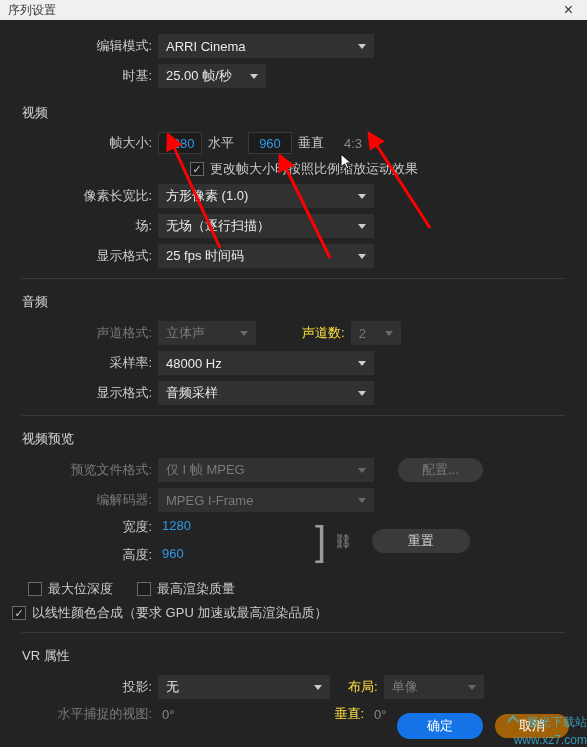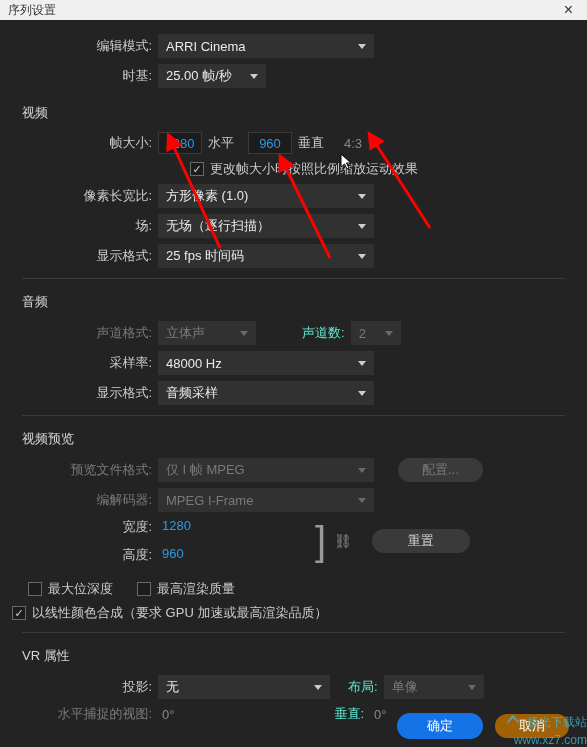--- a/index.html
+++ b/index.html
@@ -66,21 +66,21 @@
     min-width: 40px;
     justify-content: center;
   }
   .plain-val {
     color: #2e99e6;
     font-size: 13px;
     padding: 0 4px;
   }
   .plain-val.gray { color: #888; }
   .zh-lbl { color: #cccccc; font-size: 13px; padding: 0 6px; }
-  .zh-lbl.disabled { color: #5eead4; }
+  .zh-lbl.disabled { color: #fde047; }
 
   .section-title {
     color: #d6d6d6;
     font-size: 13px;
     padding: 10px 0 4px 22px;
   }
 
   .checkbox {
     width: 14px; height: 14px;
     background: #1c1c1c;

